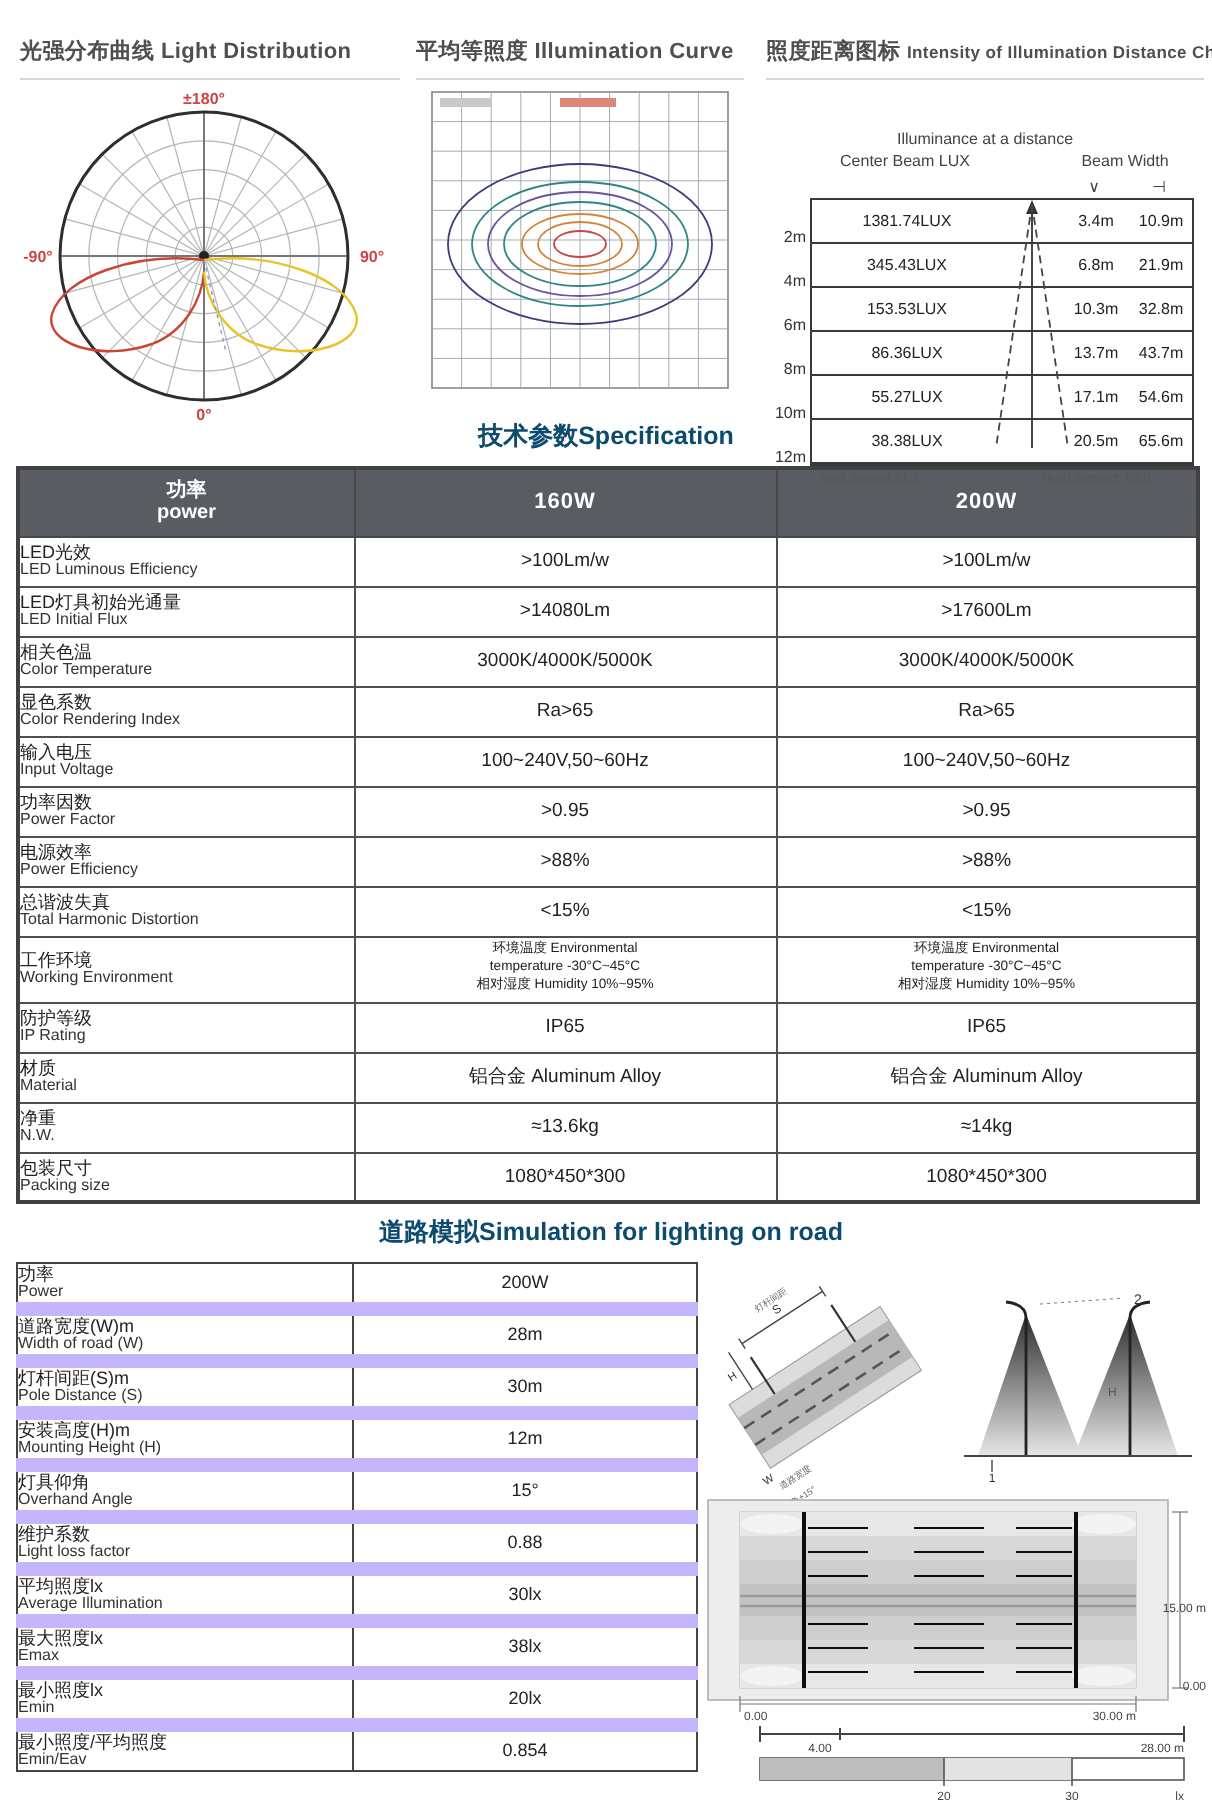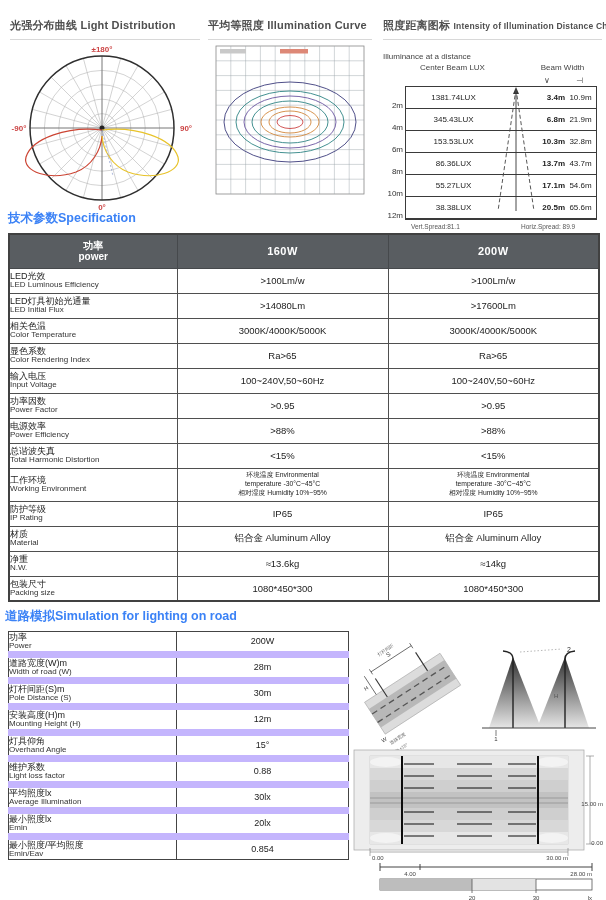--- a/index.html
+++ b/index.html
@@ -12,37 +12,37 @@
   .topsec{position:relative;height:206px;}
   .chartcol{position:absolute;top:18px;}
   .c1{left:10px;width:190px;}
   .c2{left:208px;width:164px;}
   .c3{left:383px;width:219px;}
   .ctitle{font-size:11px;font-weight:700;color:#4f4f4f;letter-spacing:.2px;white-space:nowrap;}
   .ctitle .en-small{font-size:8.5px;font-weight:700;color:#4f4f4f;}
   .rule{border-top:1px solid #d8d8d8;margin-top:6px;}
   svg{display:block;}
   
-  .dc-sub{font-size:8px;color:#444;text-align:left;margin-top:12px;}
+  .dc-sub{font-size:8px;color:#444;text-align:center;margin-top:25px;}
   .dc-heads{position:relative;height:13px;margin-top:2px;font-size:8px;color:#444;}
   .dc-syms{position:relative;height:10px;font-size:8px;color:#444;}
   .abs{position:absolute;text-align:center;}
   .dc-table{position:relative;margin-left:22px;width:190px;border:1px solid #3a3a3a;}
   .dc-row{position:relative;height:21px;border-bottom:1px solid #3a3a3a;display:flex;align-items:center;}
   .dc-row:last-child{border-bottom:none;}
   .dc-dist{position:absolute;left:-22px;width:19px;text-align:right;font-size:8px;color:#333;margin-top:16px;}
   .dc-lux{width:95px;text-align:center;font-size:8px;color:#222;}
   .dc-gap{width:30px;}
-  .dc-w1{width:34px;text-align:right;font-size:8px;color:#222;font-weight:bold;}
+  .dc-w1{width:34px;text-align:center;font-size:8px;color:#222;}
   .dc-w2{width:31px;text-align:center;font-size:8px;color:#222;}
   .dc-cone{position:absolute;left:0;top:0;pointer-events:none;}
   .dc-foot{position:relative;height:12px;margin-top:3px;font-size:6.5px;color:#555;}
   
   .secblock{margin:0 8px;}
-  .h2{font-size:12.5px;font-weight:700;color:#3b82f6;margin:4px 0 6px 0;}
+  .h2{font-size:12.5px;font-weight:700;color:#0c4a6e;margin:4px 0 6px 0;text-align:center;}
   table.spec{border-collapse:collapse;width:590px;table-layout:fixed;border:2px solid #414141;}
   table.spec th,table.spec td{border:1px solid #4f4f4f;padding:0;}
   table.spec thead tr{height:34px;}
   table.spec thead th{background:#595d61;color:#fff;border-color:#46494c;}
   .hd-label{line-height:1.1;font-size:10px;font-weight:700;}
   .hd-power{font-size:11px;font-weight:700;letter-spacing:.5px;}
   table.spec tbody tr{height:25px;}
   table.spec tbody tr.tall{height:33px;}
   td.lbl{padding:2px 4px 2px 10px;line-height:1.12;}
   .lbl-cn{font-size:9px;color:#222;display:block;}
@@ -397,20 +397,27 @@
       </tr>
       <tr>
         <td class="lbl">
             <span class="lbl-cn">平均照度lx</span>
             <span class="lbl-en">Average Illumination</span>
           </td>
         <td class="val">30lx</td>
       </tr>
       <tr>
         <td class="lbl">
+            <span class="lbl-cn">最大照度lx</span>
+            <span class="lbl-en">Emax</span>
+          </td>
+        <td class="val">38lx</td>
+      </tr>
+      <tr>
+        <td class="lbl">
             <span class="lbl-cn">最小照度lx</span>
             <span class="lbl-en">Emin</span>
           </td>
         <td class="val">20lx</td>
       </tr>
       <tr>
         <td class="lbl">
             <span class="lbl-cn">最小照度/平均照度</span>
             <span class="lbl-en">Emin/Eav</span>
           </td>

